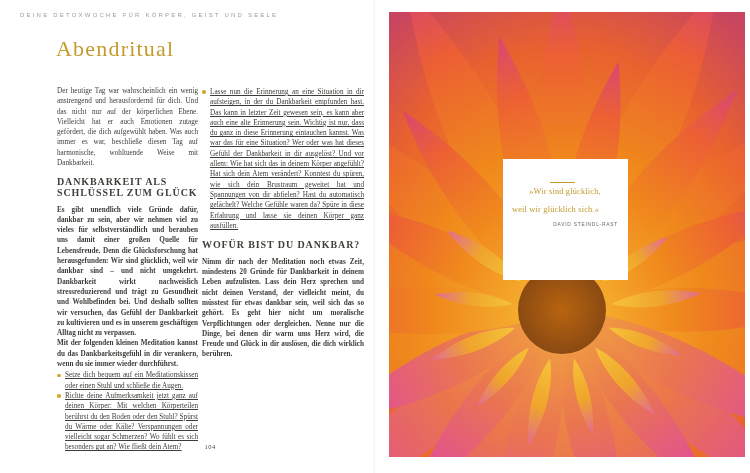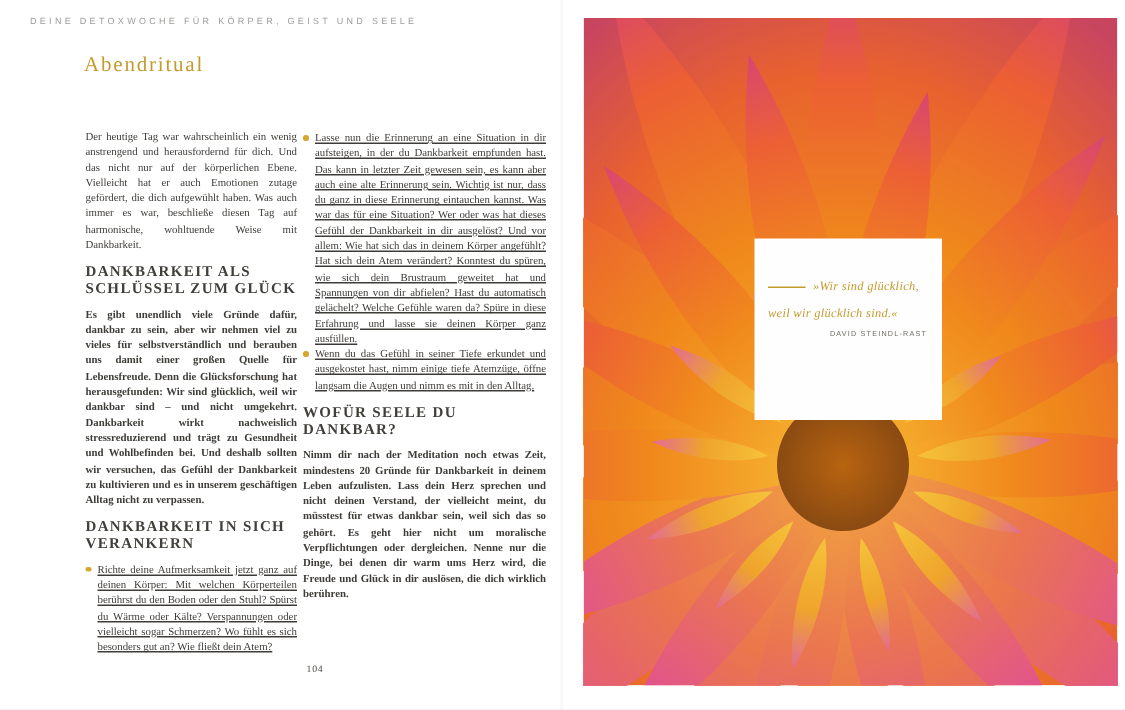--- a/index.html
+++ b/index.html
@@ -2,21 +2,21 @@
 <html lang="de"><head>
 <meta charset="utf-8">
 <style>
   html,body{margin:0;padding:0;background:#e8e8e8;}
   .spread{position:relative;width:750px;height:473px;background:#ffffff;overflow:hidden;
           font-family:"Liberation Serif", serif;}
   
   .left-page{position:absolute;left:0;top:0;width:375px;height:473px;background:#fff;}
   .running-header{position:absolute;left:20px;top:12px;font-family:"Liberation Sans",sans-serif;
           font-size:6px;letter-spacing:2.2px;color:#9c9c9a;}
-  .page-title{position:absolute;left:56px;top:36px;font-size:14px;letter-spacing:1.2px;
+  .page-title{position:absolute;left:56px;top:36px;font-size:22px;letter-spacing:1.2px;
           color:#c39b2d;font-weight:500;}
   .col{position:absolute;top:86px;font-size:7.2px;line-height:10.3px;color:#3e3c38;
           text-align:justify;hyphens:auto;-webkit-hyphens:auto;}
   .col-1{left:57px;width:141px;}
   .col-2{left:202px;width:162px;}
   .col p{margin:0;}
   h2{font-size:10px;line-height:10.6px;letter-spacing:0.9px;color:#413f3a;font-weight:700;
      margin:9px 0 6px 0;text-align:left;}
   .sec-body{margin:0;font-weight:bold;}
   ul.gold-list{list-style:none;margin:1px 0 0 0;padding:0 0 0 8px;text-decoration:underline;}
@@ -26,22 +26,22 @@
   .hanging{padding-left:8px;}
   .indent{text-indent:8px;}
   .page-number{position:absolute;left:57px;top:443px;width:306px;text-align:center;
      font-size:6.5px;color:#4c4a46;letter-spacing:0.5px;}
   
   .right-page{position:absolute;left:375px;top:0;width:375px;height:473px;background:#fff;}
   .photo{position:absolute;left:14px;top:12px;width:356px;height:445px;overflow:hidden;}
   .photo svg{display:block;width:100%;height:100%;}
   .quote-card{position:absolute;left:128px;top:159px;width:125px;height:121px;background:#fefefe;
      box-sizing:border-box;padding:23px 10px 0 9px;}
-  .quote-line{font-style:italic;font-size:8.3px;line-height:18px;color:#c39b2d;
-     letter-spacing:0.2px;white-space:nowrap;}
+  .quote-line{font-size:8.3px;line-height:18px;color:#c39b2d;
+     letter-spacing:0.2px;white-space:nowrap;flex-direction:column;}
   .quote-first{display:flex;align-items:center;}
   .quote-rule{display:inline-block;width:25px;height:0;border-top:1px solid #c39b2d;
      margin-right:5px;flex:none;}
   .quote-attr{margin-top:3px;text-align:right;font-family:"Liberation Sans",sans-serif;
      font-size:4.8px;letter-spacing:0.8px;color:#6e6a64;}
   .spine{position:absolute;left:373px;top:0;width:4px;height:473px;
      background:linear-gradient(90deg,rgba(0,0,0,0) 0%,rgba(0,0,0,0.05) 50%,rgba(0,0,0,0) 100%);}
 </style>
 </head>
 <body>
@@ -52,35 +52,35 @@
     <div class="running-header">DEINE DETOXWOCHE FÜR KÖRPER, GEIST UND SEELE</div>
 
     <h1 class="page-title" style="margin:0;">Abendritual</h1>
 
     <div class="col col-1">
       <p>Der heutige Tag war wahrscheinlich ein wenig anstrengend und herausfordernd für dich. Und das nicht nur auf der körperlichen Ebene. Vielleicht hat er auch Emotionen zutage gefördert, die dich aufgewühlt haben. Was auch immer es war, beschließe diesen Tag auf harmonische, wohltuende Weise mit Dankbarkeit.</p>
 
       <h2>DANKBARKEIT ALS SCHLÜSSEL ZUM GLÜCK</h2>
       <p class="sec-body">Es gibt unendlich viele Gründe dafür, dankbar zu sein, aber wir nehmen viel zu vieles für selbstverständlich und berauben uns damit einer großen Quelle für Lebensfreude. Denn die Glücksforschung hat herausgefunden: Wir sind glücklich, weil wir dankbar sind – und nicht umgekehrt. Dankbarkeit wirkt nachweislich stressreduzierend und trägt zu Gesundheit und Wohlbefinden bei. Und deshalb sollten wir versuchen, das Gefühl der Dankbarkeit zu kultivieren und es in unserem geschäftigen Alltag nicht zu verpassen.</p>
 
-      <h2>DANKBARKEIT IN SICH VERANKERN</h2>
+      <p class="sec-body">Mit der folgenden kleinen Meditation kannst du das Dankbarkeitsgefühl in dir verankern, wenn du sie immer wieder durchführst.</p>
 
       <ul class="gold-list">
+        <li>Setze dich bequem auf ein Meditationskissen oder einen Stuhl und schließe die Augen.</li>
         <li>Richte deine Aufmerksamkeit jetzt ganz auf deinen Körper: Mit welchen Körperteilen berührst du den Boden oder den Stuhl? Spürst du Wärme oder Kälte? Verspannungen oder vielleicht sogar Schmerzen? Wo fühlt es sich besonders gut an? Wie fließt dein Atem?</li>
       </ul>
     </div>
 
     <div class="col col-2">
 
       <ul class="gold-list">
         <li>Lasse nun die Erinnerung an eine Situation in dir aufsteigen, in der du Dankbarkeit empfunden hast. Das kann in letzter Zeit gewesen sein, es kann aber auch eine alte Erinnerung sein. Wichtig ist nur, dass du ganz in diese Erinnerung eintauchen kannst. Was war das für eine Situation? Wer oder was hat dieses Gefühl der Dankbarkeit in dir ausgelöst? Und vor allem: Wie hat sich das in deinem Körper angefühlt? Hat sich dein Atem verändert? Konntest du spüren, wie sich dein Brustraum geweitet hat und Spannungen von dir abfielen? Hast du automatisch gelächelt? Welche Gefühle waren da? Spüre in diese Erfahrung und lasse sie deinen Körper ganz ausfüllen.</li>
-        <li>Wenn du das Gefühl in seiner Tiefe erkundet und ausgekostet hast, nimm einige tiefe Atemzüge, öffne langsam die Augen und nimm es mit in den Alltag.</li>
       </ul>
 
-      <h2>WOFÜR SEELE DU DANKBAR?</h2>
+      <h2>WOFÜR BIST DU DANKBAR?</h2>
       <p class="sec-body">Nimm dir nach der Meditation noch etwas Zeit, mindestens 20 Gründe für Dankbarkeit in deinem Leben aufzulisten. Lass dein Herz sprechen und nicht deinen Verstand, der vielleicht meint, du müsstest für etwas dankbar sein, weil sich das so gehört. Es geht hier nicht um moralische Verpflichtungen oder dergleichen. Nenne nur die Dinge, bei denen dir warm ums Herz wird, die Freude und Glück in dir auslösen, die dich wirklich berühren.</p>
     </div>
 
     <div class="page-number">104</div>
   </div>
 
   <div class="spine"></div>
 
   <div class="right-page">
     <div class="photo">
@@ -164,17 +164,17 @@
             <path d="M0 0 C30 -75 36 -180 0 -290 C-36 -180 -30 -75 0 0" fill="url(#pB)" transform="rotate(332.3076923076923) translate(0 -50) scale(0.27)"></path>
           </g>
         </svg>
     </div>
 
     <div class="quote-card">
       <div class="quote-line quote-first">
         <span class="quote-rule"></span>
         <span>»Wir sind glücklich,</span>
       </div>
-      <div class="quote-line">weil wir glücklich sind.«</div>
+      <div class="quote-line">weil wir glücklich sich.«</div>
       <div class="quote-attr">DAVID STEINDL-RAST</div>
     </div>
   </div>
 </div>
 
 </body></html>

